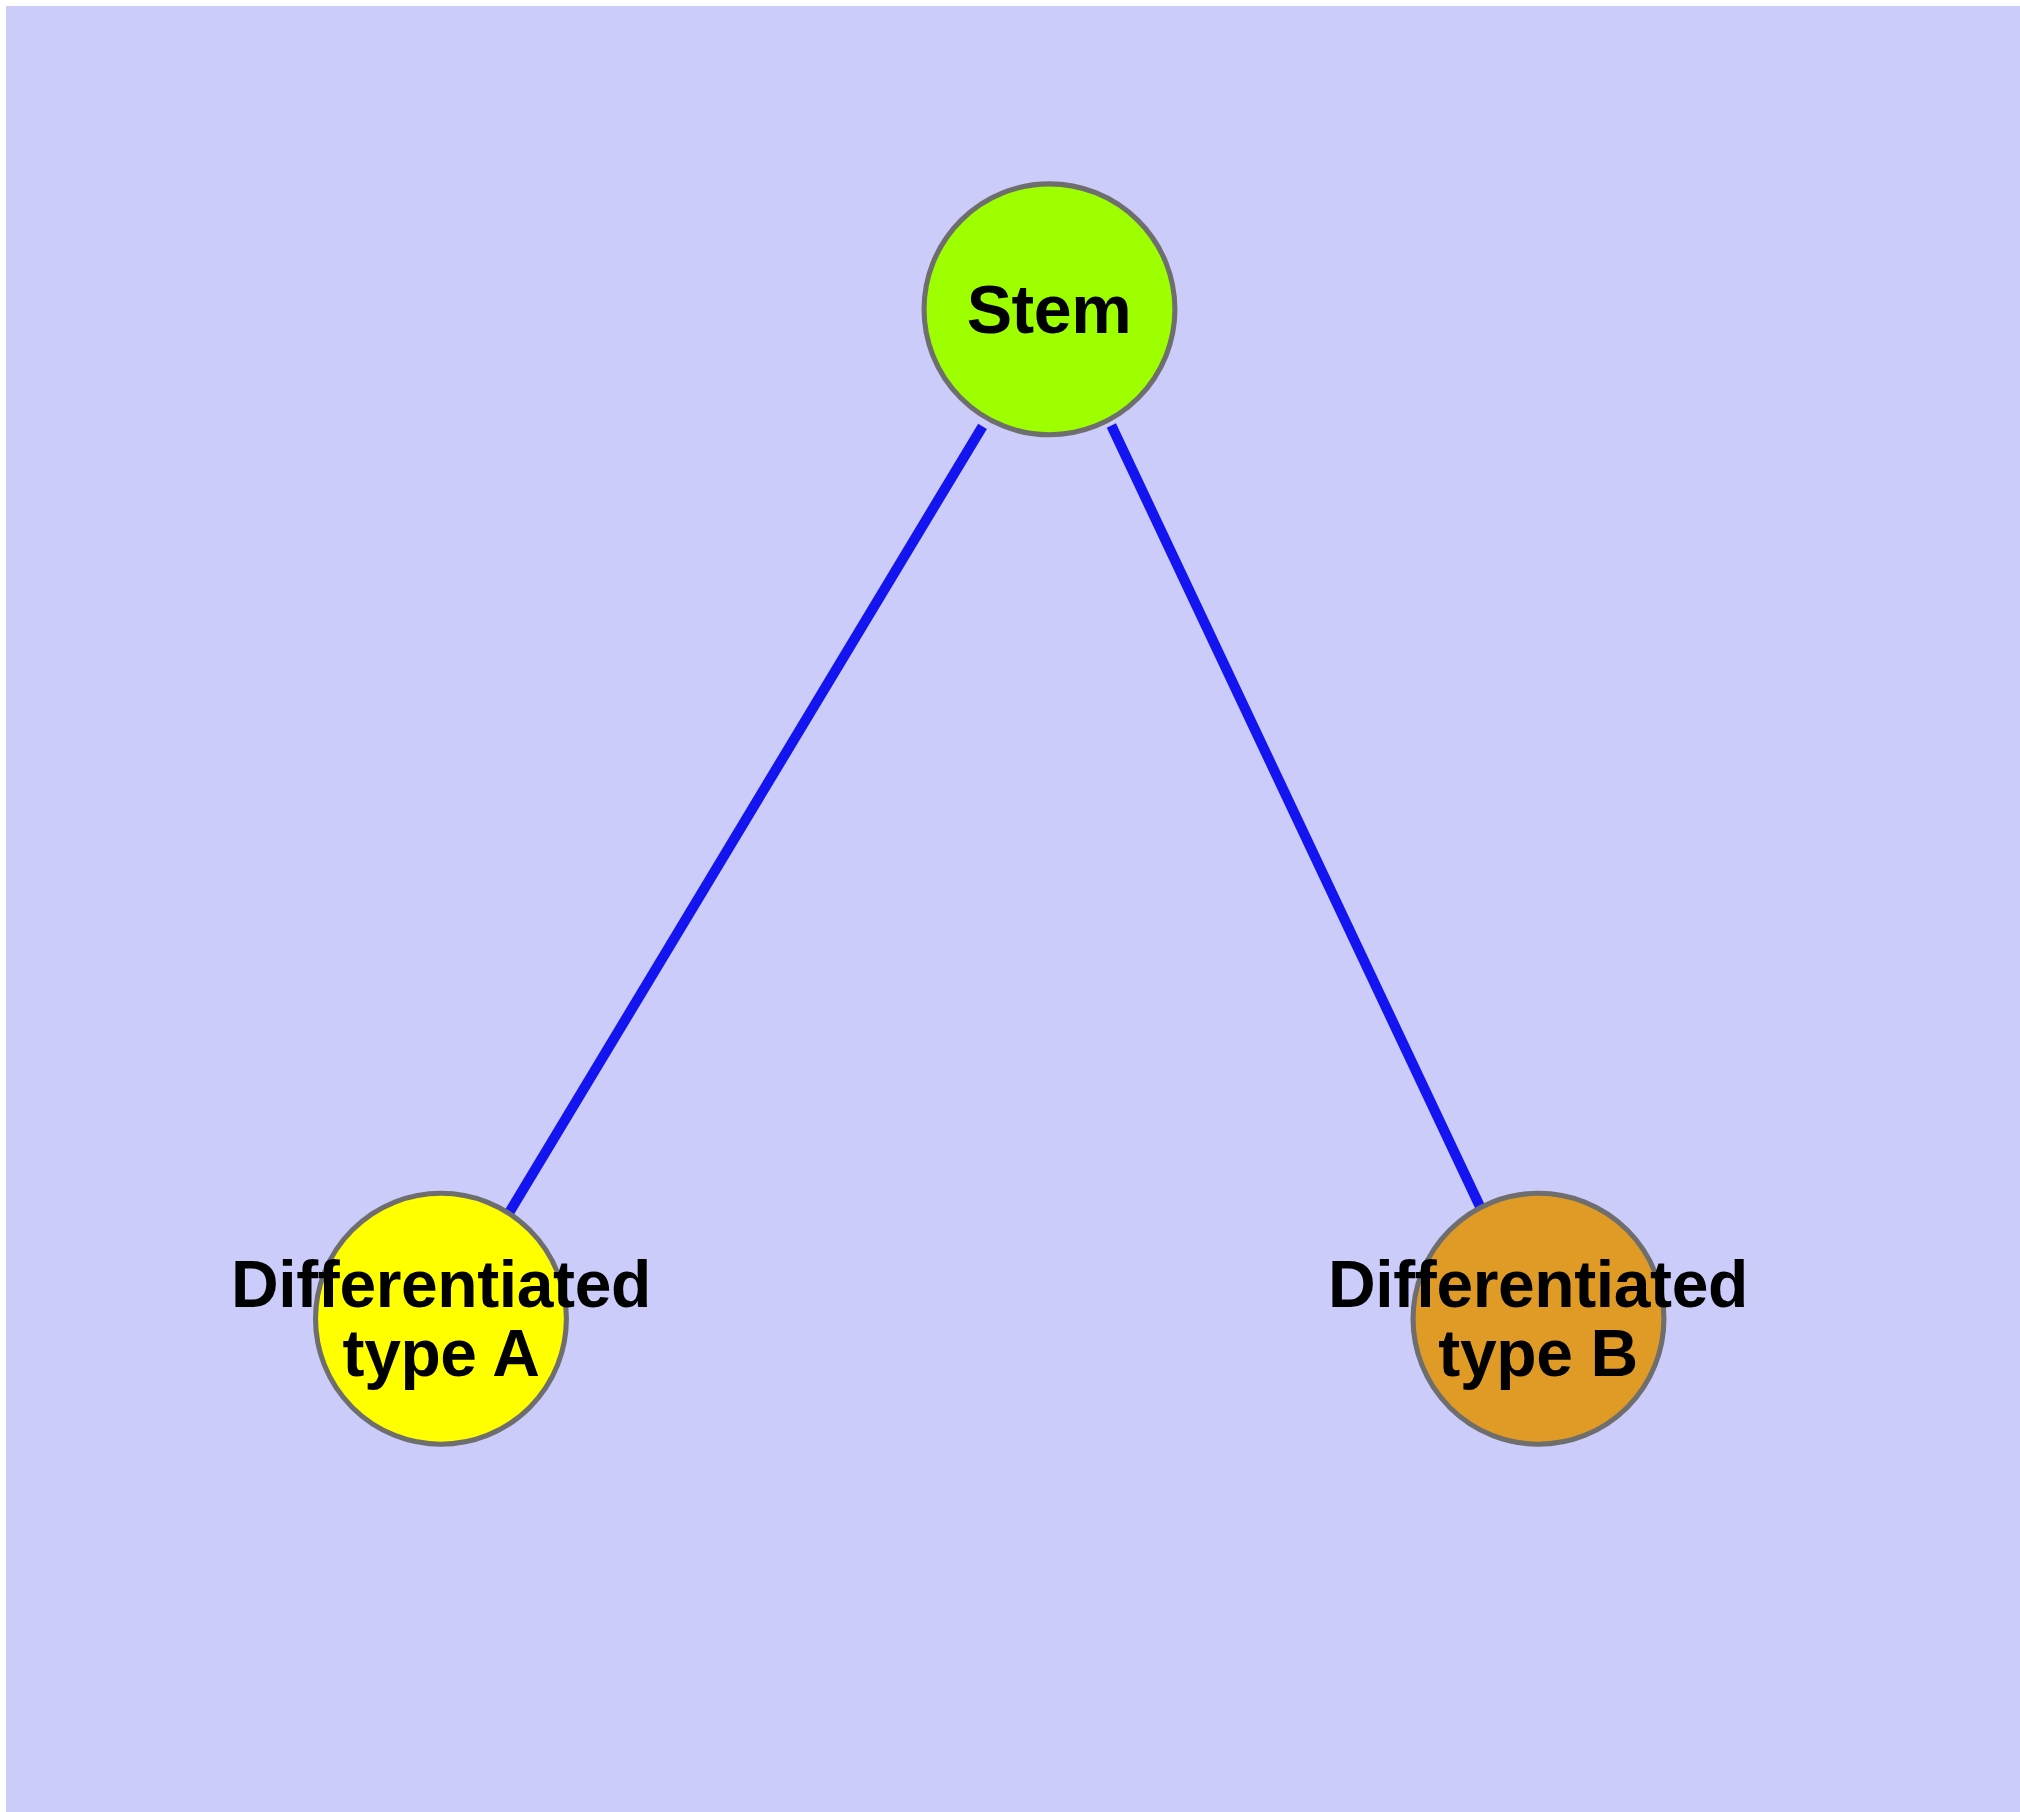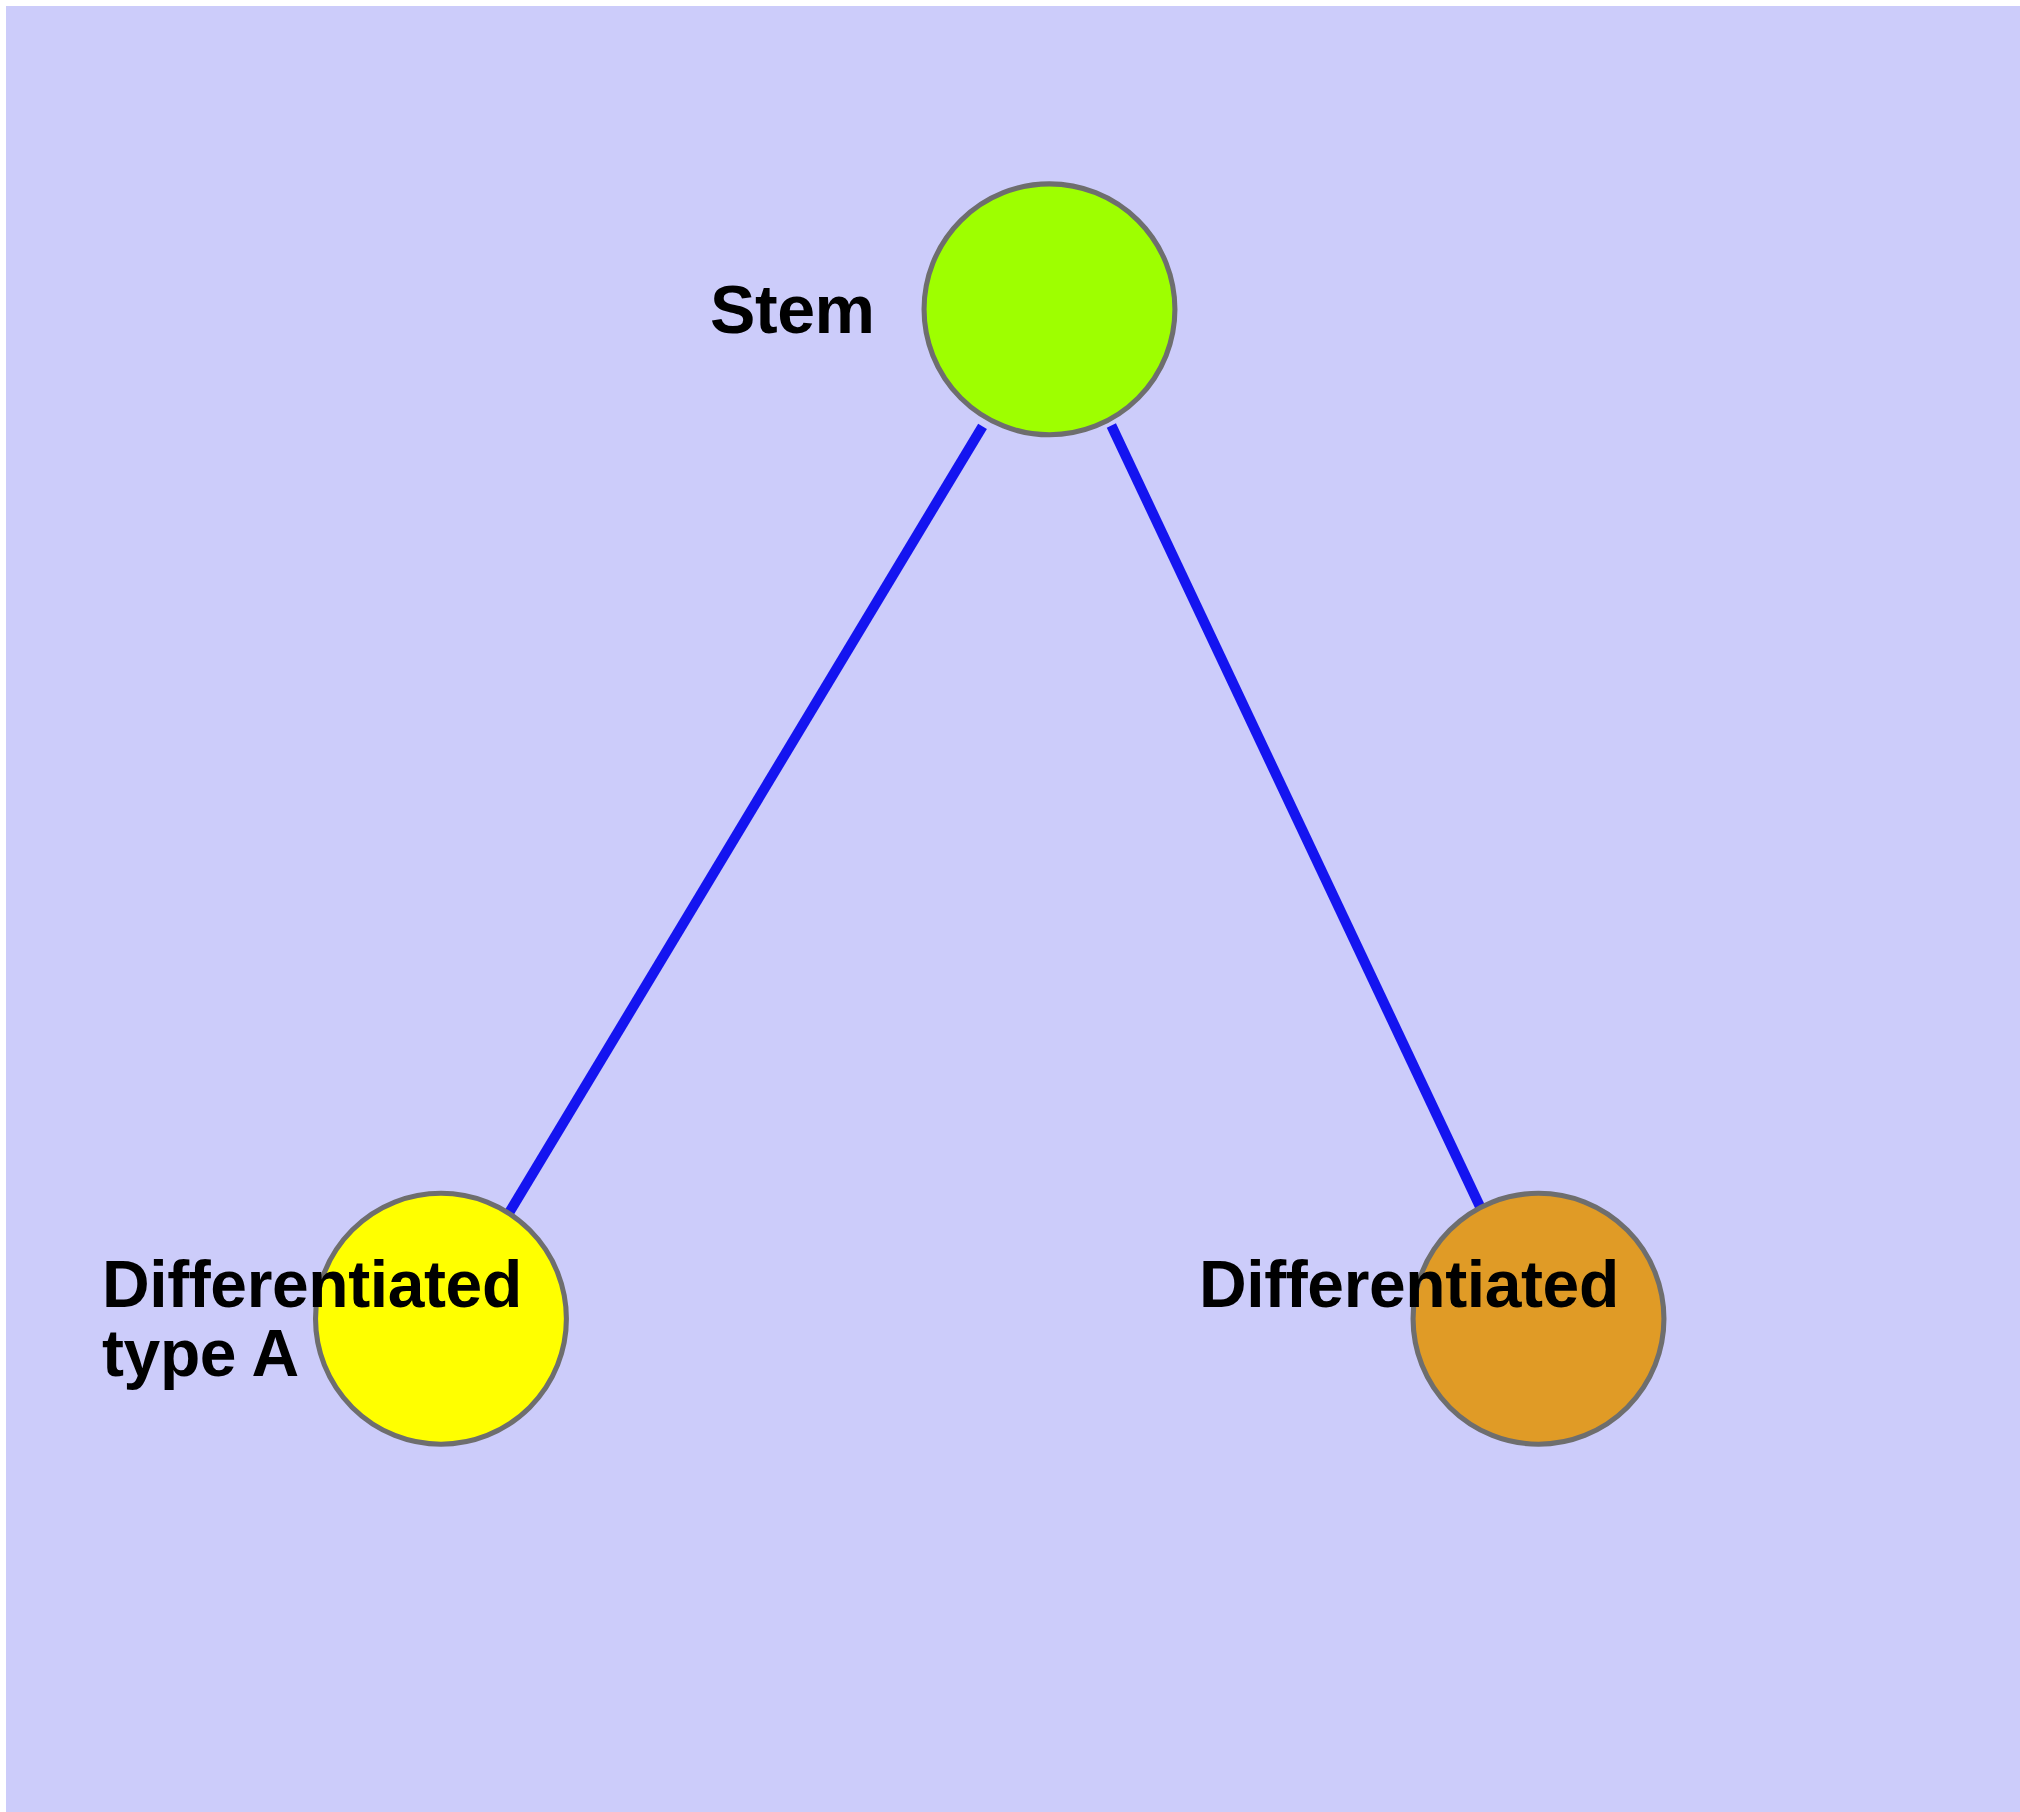--- a/index.html
+++ b/index.html
@@ -27,21 +27,21 @@
   }
   #graph-svg {
     position: absolute;
     left: 0;
     top: 0;
     width: 2021px;
     height: 1812px;
   }
   .node-label {
     position: absolute;
-    text-align: left;
+    text-align: center;
     color: #000000;
     font-weight: bold;
     line-height: 1.04;
     white-space: pre;
     letter-spacing: -0.4px;
     pointer-events: none;
   }
   .label-stem {
     font-size: 68px;
     left: 710px;
@@ -78,16 +78,16 @@
       <circle class="graph-node" cx="1238" cy="365" r="148" fill="#9eff00" stroke="#6e6e6e" stroke-width="6"></circle>
       <circle class="graph-node" cx="520" cy="1556" r="148" fill="#ffff00" stroke="#6e6e6e" stroke-width="6"></circle>
       <circle class="graph-node" cx="1815" cy="1556" r="148" fill="#e09b26" stroke="#6e6e6e" stroke-width="6"></circle>
     </g>
   </svg>
 
   <div class="node-label label-stem" style="color: rgb(0, 0, 0); left: 710px; top: 274px;"><span>Stem</span></div>
 
   <div class="node-label label-a" style="color: rgb(0, 0, 0); left: 102px; top: 1250px;"><span>Differentiated</span><br><span>type A</span></div>
 
-  <div class="node-label label-b" style="color: rgb(0, 0, 0); left: 1199px; top: 1250px;"><span>Differentiated</span><br></div>
+  <div class="node-label label-b" style="color: rgb(0, 0, 0); left: 1199px; top: 1250px;"><span>Differentiated</span><br><span>type B</span></div>
 
 </div>
 
 
 </body></html>

